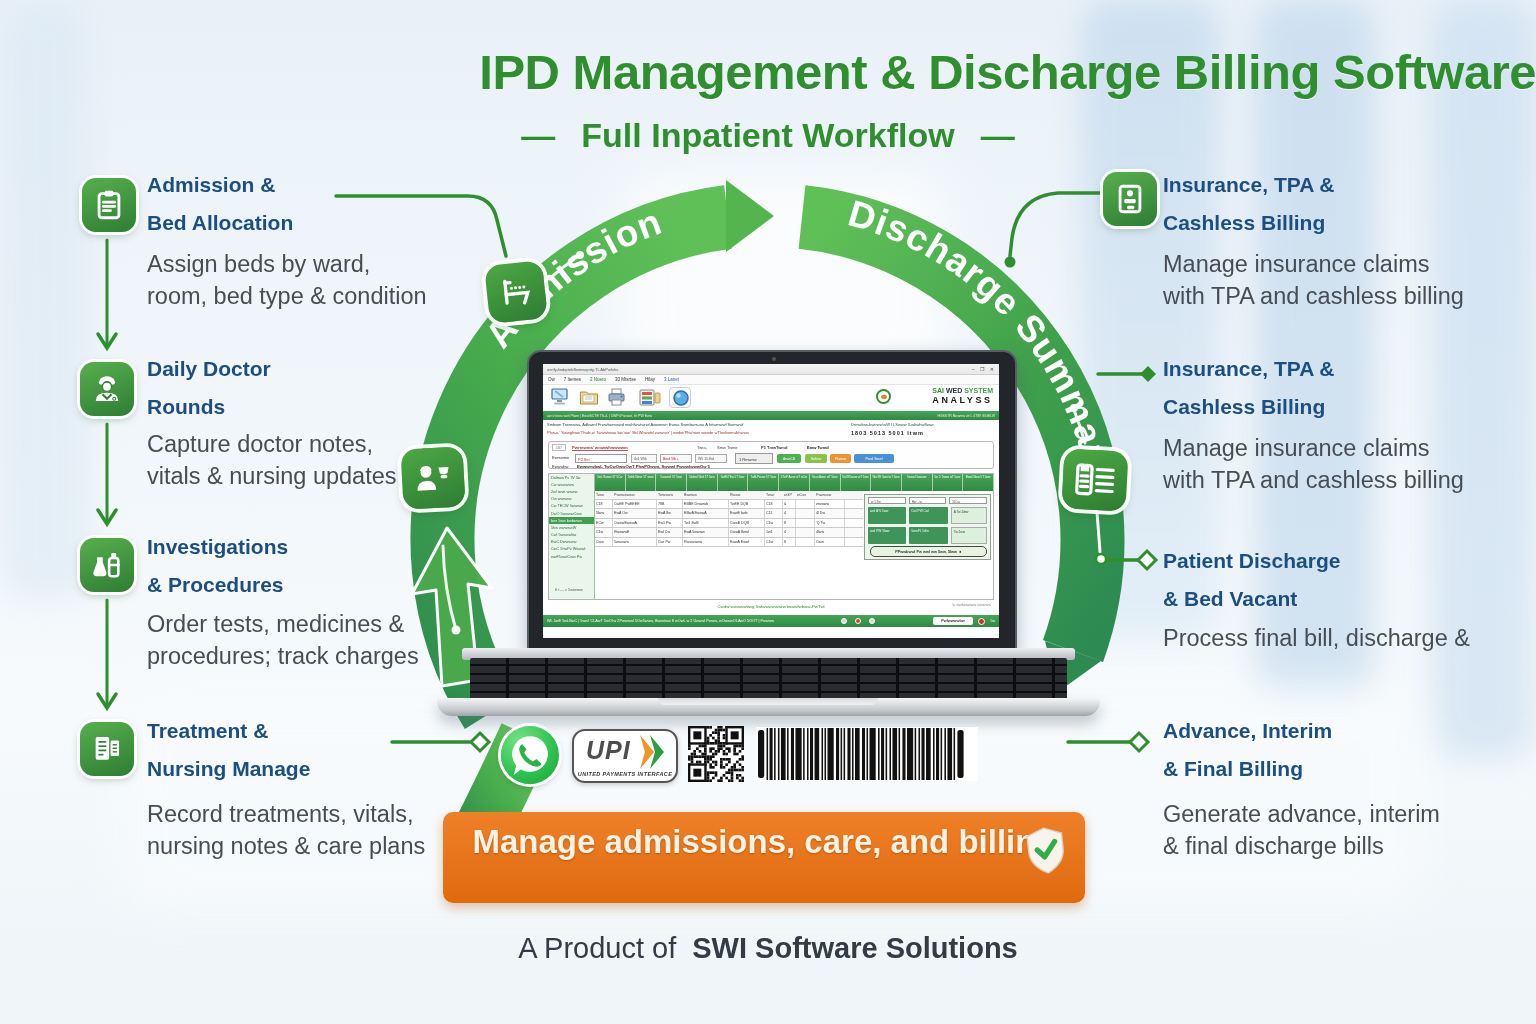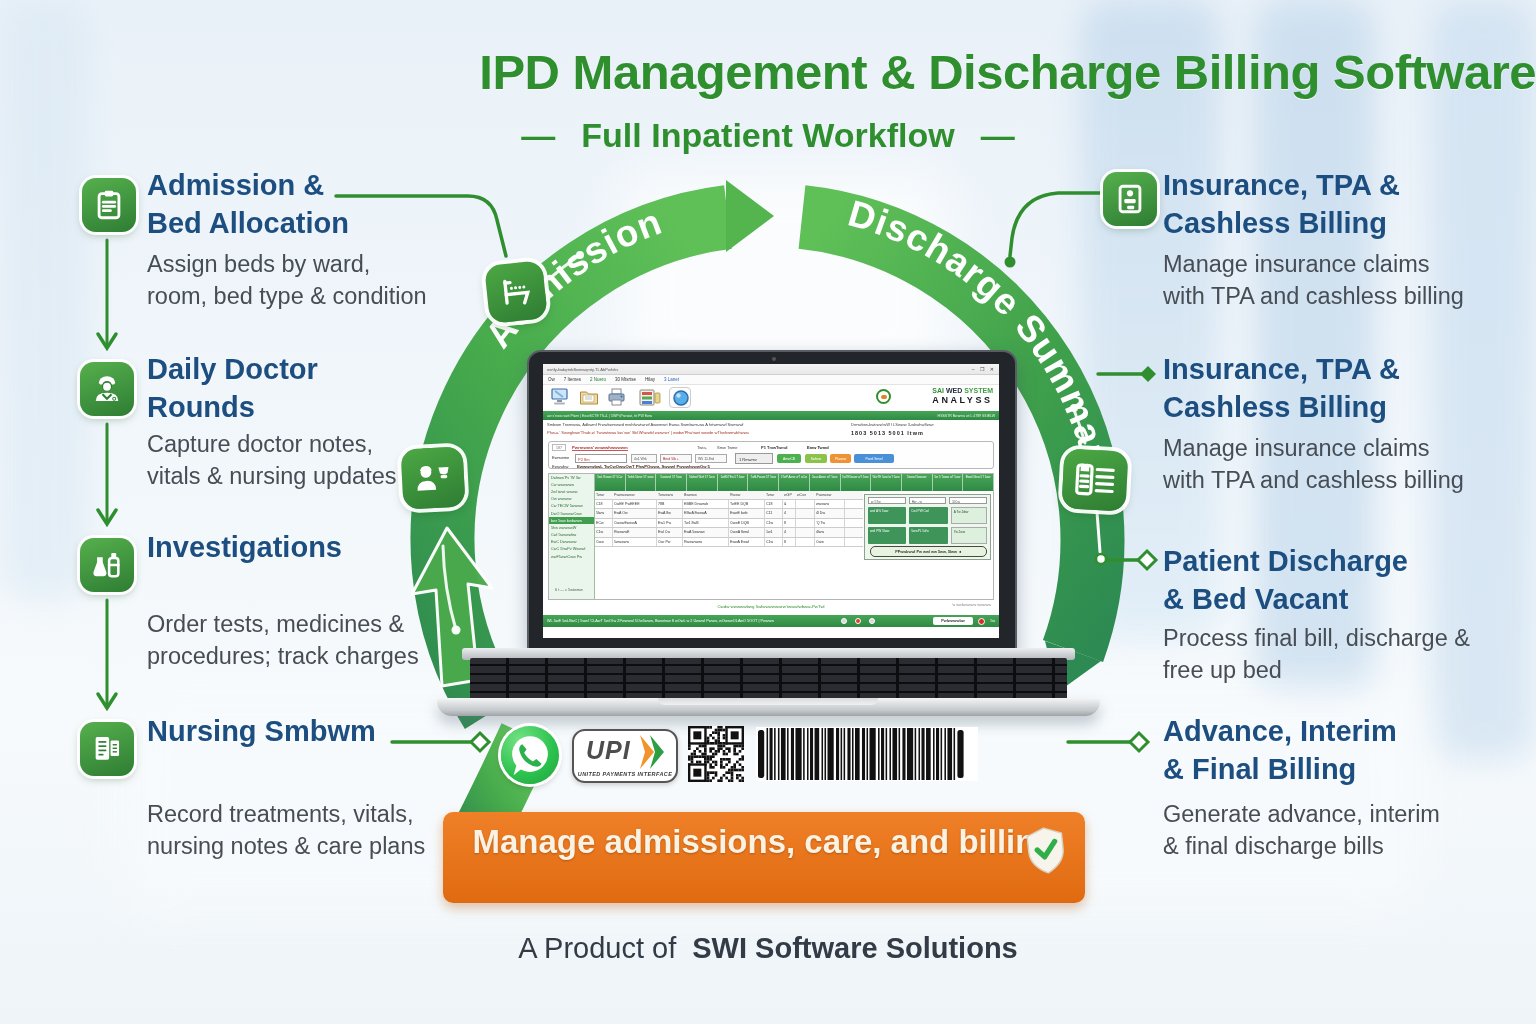--- a/index.html
+++ b/index.html
@@ -13,21 +13,21 @@
     text-shadow:0 1px 0 rgba(255,255,255,.8);}
   .subtitle{position:absolute;top:116px;left:0;width:100%;text-align:center;
     font-size:34px;font-weight:bold;color:#2f8f2f;}
   .subtitle .dash{margin:0 26px;font-weight:bold;}
 
   
   .badge{position:absolute;width:54px;height:54px;border-radius:14px;
     background:linear-gradient(160deg,#56b04d,#2e7d33);
     box-shadow:0 0 0 3px rgba(255,255,255,.95),0 3px 8px rgba(40,90,40,.35);
     display:flex;align-items:center;justify-content:center;}
-  .ftitle{position:absolute;font-size:29px;font-weight:bold;color:#1d4e80;line-height:38px;}
+  .ftitle{position:absolute;font-size:21px;font-weight:bold;color:#1d4e80;line-height:38px;}
   .fdesc{position:absolute;font-size:23.5px;color:#474d55;line-height:32px;}
 
   
   .arc-badge{position:absolute;border-radius:16px;
     background:linear-gradient(160deg,#4ca844,#2e7d33);
     box-shadow:0 0 0 4px rgba(255,255,255,.95),0 4px 10px rgba(30,80,30,.35);
     display:flex;align-items:center;justify-content:center;}
 
   
   .laptop{position:absolute;left:437px;top:350px;width:663px;height:368px;}
@@ -323,41 +323,43 @@
     <svg width="34" height="34" viewBox="0 0 24 24" fill="none" stroke="#fff" stroke-width="1.8" stroke-linecap="round">
       <rect x="13.5" y="7" width="6.5" height="13" rx="2"></rect>
         <rect x="15" y="3.5" width="3.5" height="3.5" rx="0.8" fill="#fff" stroke="none"></rect>
       <line x1="13.5" y1="12" x2="20" y2="12"></line>
       <path d="M5 6.5 h4 v3.5 l2.5 7 a2.2 2.2 0 0 1 -2.1 3 h-4.8 a2.2 2.2 0 0 1 -2.1 -3 l2.5 -7 z" fill="#fff" stroke="none"></path>
       <text x="5.6" y="17" font-size="6" fill="#2e7d33" font-family="Liberation Sans, sans-serif" font-weight="bold">!</text>
     </svg>
   </div>
   <div class="ftitle" style="left:147px;top:528px;">
       <div>Investigations</div>
+      <div>&amp; Procedures</div>
     </div>
   <div class="fdesc" style="left:147px;top:608px;">
       <div>Order tests, medicines &amp;</div>
       <div>procedures; track charges</div>
     </div>
 
   <div class="badge" style="left:80px;top:722px;">
     <svg width="34" height="34" viewBox="0 0 24 24" fill="none">
       <rect x="4" y="3.5" width="9.5" height="16" rx="1.2" fill="#fff"></rect>
       <line x1="6" y1="7" x2="11.5" y2="7" stroke="#2e7d33" stroke-width="1.2"></line>
       <line x1="6" y1="10" x2="11.5" y2="10" stroke="#2e7d33" stroke-width="1.2"></line>
       <line x1="6" y1="13" x2="11.5" y2="13" stroke="#2e7d33" stroke-width="1.2"></line>
       <line x1="6" y1="16" x2="9.5" y2="16" stroke="#2e7d33" stroke-width="1.2"></line>
       <rect x="14.5" y="6" width="6" height="11" rx="1" fill="#fff"></rect>
       <line x1="16" y1="9" x2="19" y2="9" stroke="#2e7d33" stroke-width="1"></line>
       <line x1="16" y1="11.5" x2="19" y2="11.5" stroke="#2e7d33" stroke-width="1"></line>
       <line x1="16" y1="14" x2="19" y2="14" stroke="#2e7d33" stroke-width="1"></line>
     </svg>
   </div>
   <div class="ftitle" style="left:147px;top:712px;">
-      <div>Nursing Smbwm</div>
+      <div>Treatment &amp;</div>
+      <div>Nursing Manage</div>
     </div>
   <div class="fdesc" style="left:147px;top:798px;">
       <div>Record treatments, vitals,</div>
       <div>nursing notes &amp; care plans</div>
     </div>
 
   <div class="badge" style="left:1103px;top:172px;">
     <svg width="34" height="34" viewBox="0 0 24 24" fill="none" stroke="#fff" stroke-width="2" stroke-linecap="round">
       <rect x="5" y="3" width="14" height="18" rx="2"></rect>
       <circle cx="12" cy="8" r="2.2" fill="#fff" stroke="none"></circle>
@@ -382,21 +384,20 @@
       <div>Manage insurance claims</div>
       <div>with TPA and cashless billing</div>
     </div>
 
   <div class="ftitle" style="left:1163px;top:542px;">
       <div>Patient Discharge</div>
       <div>&amp; Bed Vacant</div>
     </div>
   <div class="fdesc" style="left:1163px;top:622px;">
       <div>Process final bill, discharge &amp;</div>
-      <div>free up bed</div>
     </div>
 
   <div class="ftitle" style="left:1163px;top:712px;">
       <div>Advance, Interim</div>
       <div>&amp; Final Billing</div>
     </div>
   <div class="fdesc" style="left:1163px;top:798px;">
       <div>Generate advance, interim</div>
       <div>&amp; final discharge bills</div>
     </div>

